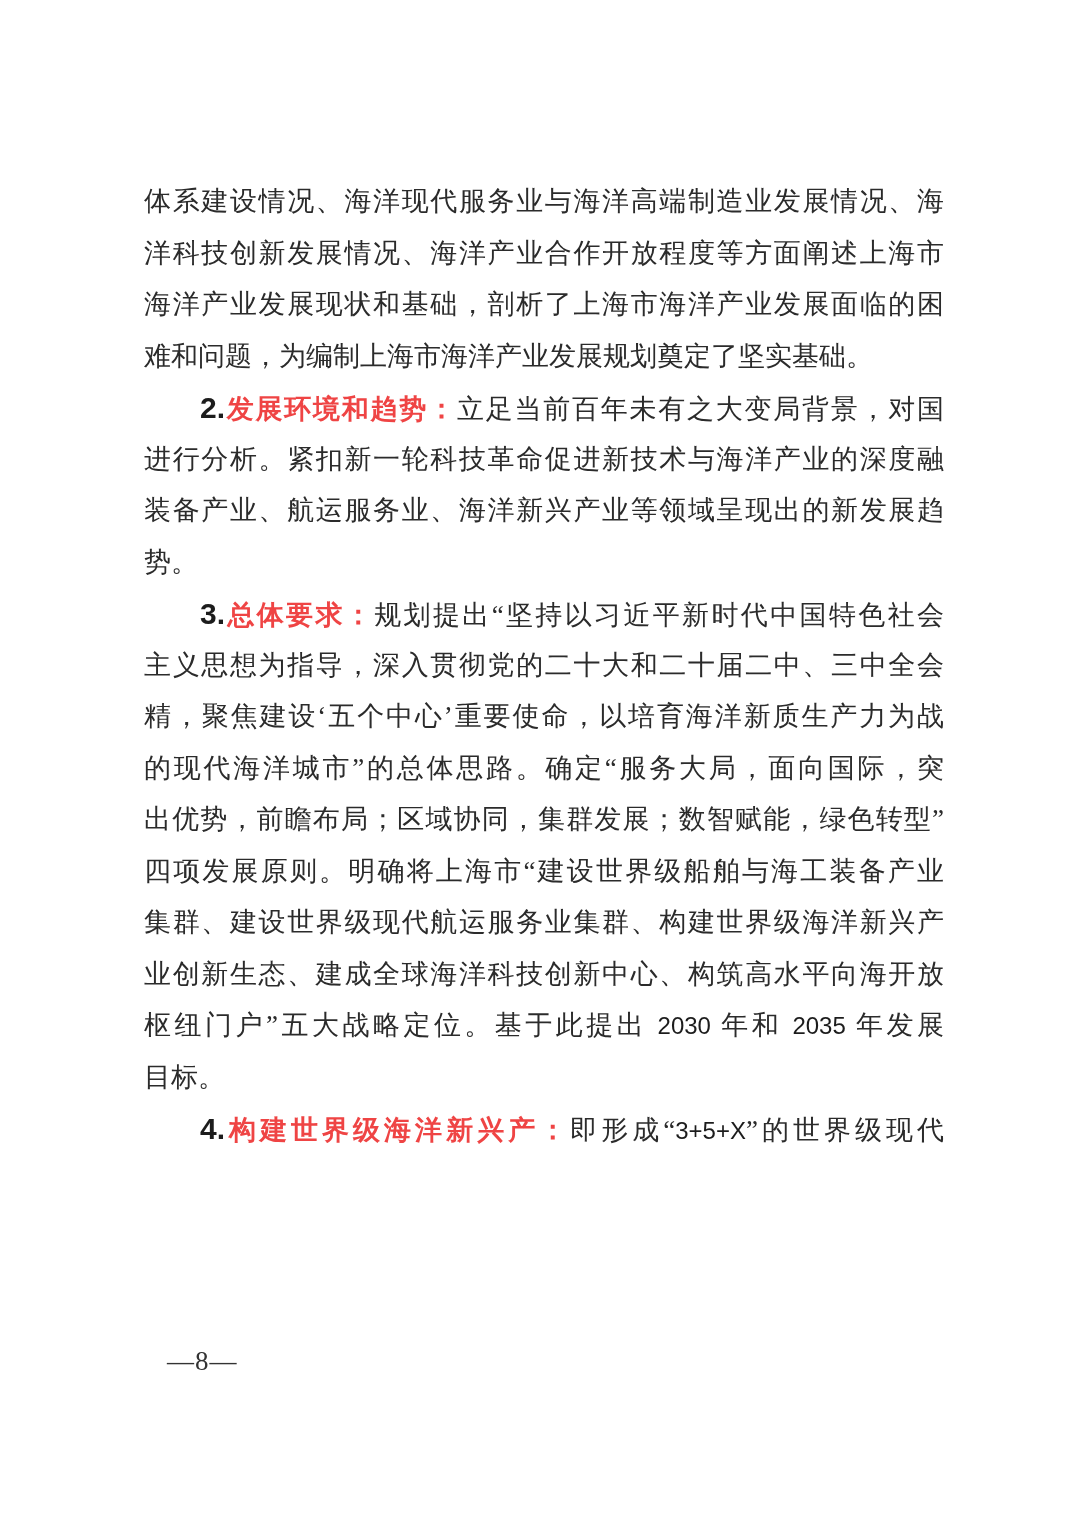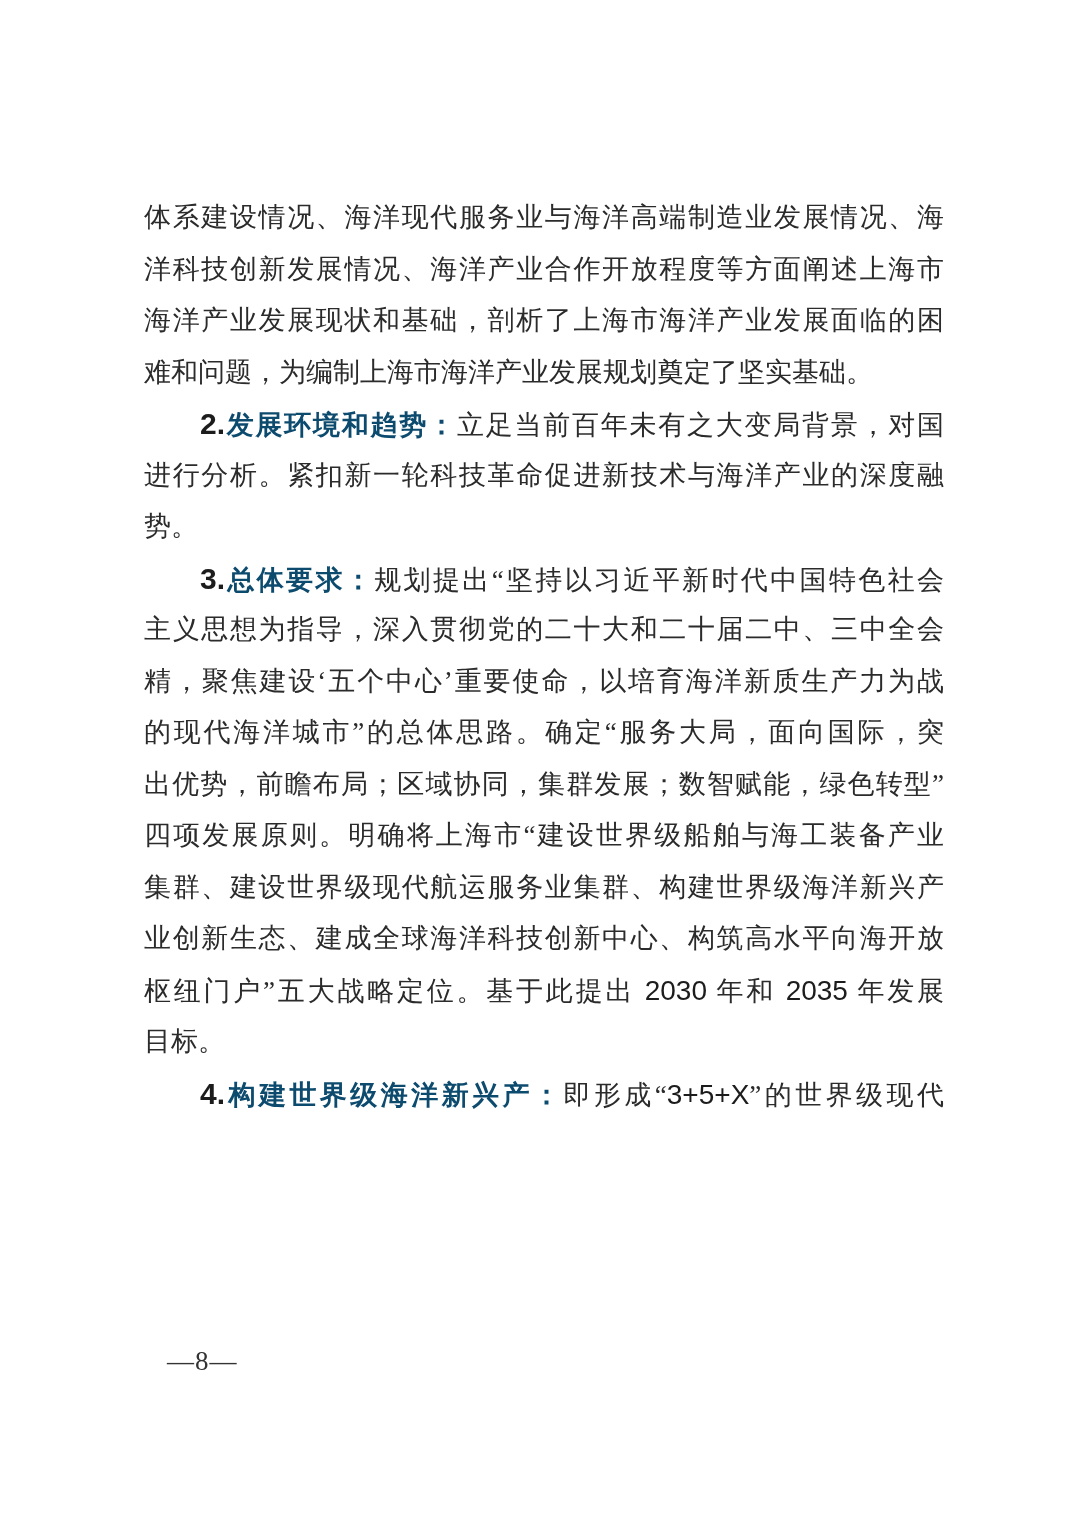--- a/index.html
+++ b/index.html
@@ -15,21 +15,21 @@
     font-family: "Liberation Serif", "DejaVu Serif", serif;
   }
   .page {
     position: absolute;
     inset: 0;
     background: #ffffff;
   }
   .doc-body {
     position: absolute;
     left: 144px;
-    top: 192px;
+    top: 176px;
     width: 800px;
   }
   .line {
     height: 51.5px;
     line-height: 51.5px;
     font-size: 27px;
     color: #2b2b2b;
     text-align: justify;
     text-justify: inter-ideograph;
     white-space: nowrap;
@@ -41,25 +41,25 @@
   .line.end {
     text-align: center;
     text-align-last: left;
   }
   .line.indent {
     text-indent: 56px;
   }
   .seg-bold {
     font-weight: 700;
     font-family: Liberation Serif, serif;
-    color: #0c4a6e;
+    color: #ef4444;
   }
   .seg-num {
     font-family: "Liberation Sans", "DejaVu Sans", sans-serif;
-    font-size: 28px;
+    font-size: 24px;
     color: #1c1c1c;
   }
   .seg-bold.seg-num {
     font-size: 30px;
   }
   .page-number {
     position: absolute;
     left: 167px;
     top: 1341px;
     font-size: 27px;
@@ -72,20 +72,21 @@
 <body>
 
 <div class="page">
   <div class="doc-body">
       <div class="line fill"><span>体系建设情况、海洋现代服务业与海洋高端制造业发展情况、海</span></div>
       <div class="line fill"><span>洋科技创新发展情况、海洋产业合作开放程度等方面阐述上海市</span></div>
       <div class="line fill"><span>海洋产业发展现状和基础，剖析了上海市海洋产业发展面临的困</span></div>
       <div class="line end"><span>难和问题，为编制上海市海洋产业发展规划奠定了坚实基础。</span></div>
       <div class="line fill indent"><span class="seg-bold seg-num">2.</span><span class="seg-bold">发展环境和趋势：</span><span>立足当前百年未有之大变局背景，对国</span></div>
       <div class="line fill"><span>进行分析。紧扣新一轮科技革命促进新技术与海洋产业的深度融</span></div>
+      <div class="line fill"><span>装备产业、航运服务业、海洋新兴产业等领域呈现出的新发展趋</span></div>
       <div class="line end"><span>势。</span></div>
       <div class="line fill indent"><span class="seg-bold seg-num">3.</span><span class="seg-bold">总体要求：</span><span>规划提出“坚持以习近平新时代中国特色社会</span></div>
       <div class="line fill"><span>主义思想为指导，深入贯彻党的二十大和二十届二中、三中全会</span></div>
       <div class="line fill"><span>精，聚焦建设‘五个中心’重要使命，以培育海洋新质生产力为战</span></div>
       <div class="line fill"><span>的现代海洋城市”的总体思路。确定“服务大局，面向国际，突</span></div>
       <div class="line fill"><span>出优势，前瞻布局；区域协同，集群发展；数智赋能，绿色转型”</span></div>
       <div class="line fill"><span>四项发展原则。明确将上海市“建设世界级船舶与海工装备产业</span></div>
       <div class="line fill"><span>集群、建设世界级现代航运服务业集群、构建世界级海洋新兴产</span></div>
       <div class="line fill"><span>业创新生态、建成全球海洋科技创新中心、构筑高水平向海开放</span></div>
       <div class="line fill"><span>枢纽门户”五大战略定位。基于此提出 </span><span class="seg-num">2030</span><span> 年和 </span><span class="seg-num">2035</span><span> 年发展</span></div>

